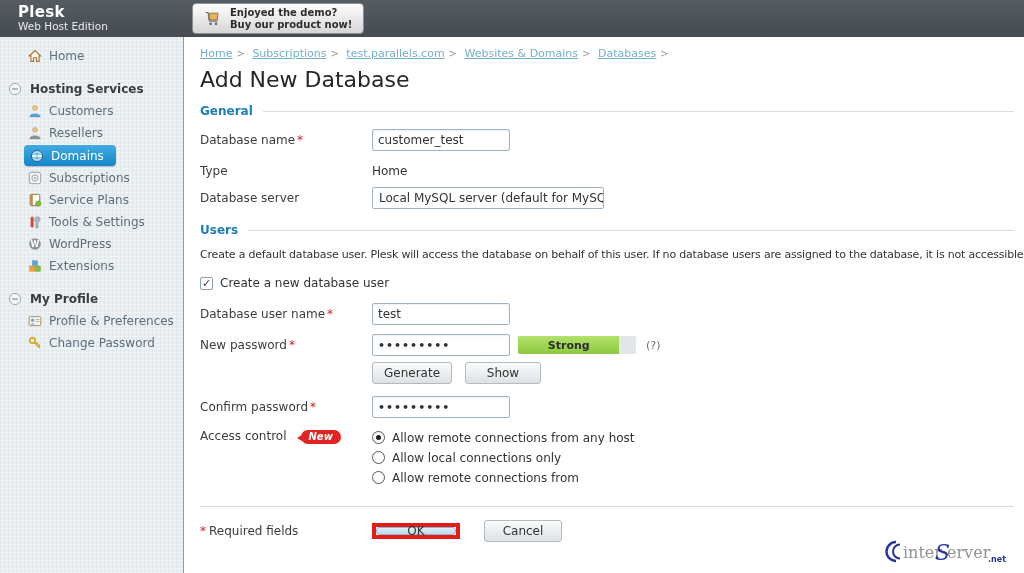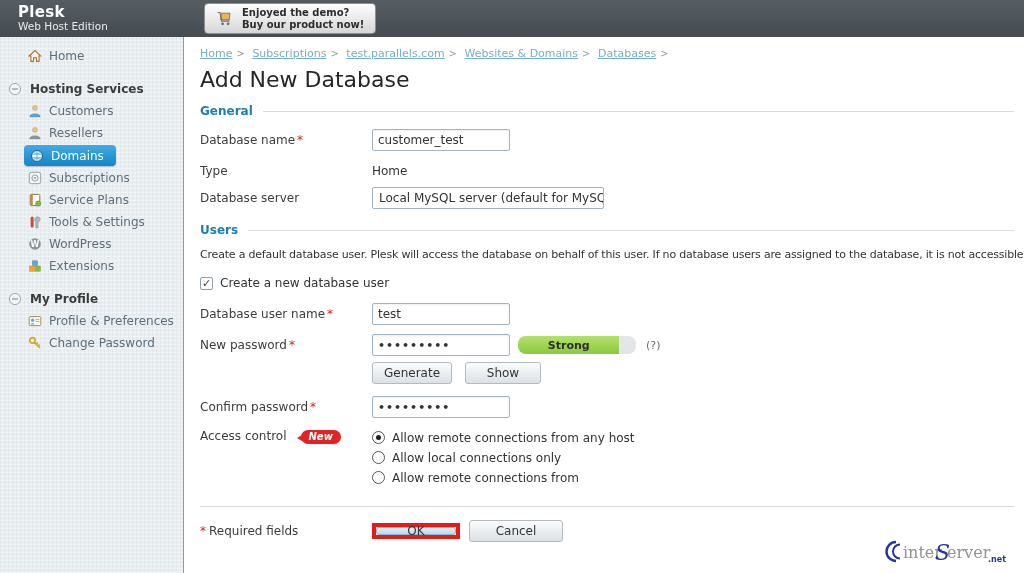--- a/index.html
+++ b/index.html
@@ -11,21 +11,21 @@
   
   .header {
     position:absolute; top:0; left:0; right:0; height:37px;
     background: linear-gradient(#565d62, #454b50);
     display:flex; align-items:center;
   }
   .brand { margin-left:18px; color:#fff; line-height:1.1; }
   .brand-title { font-size:15px; font-weight:bold; letter-spacing:.3px; }
   .brand-sub { font-size:10.5px; color:#e9ebed; }
   .demo-btn {
-    position:absolute; left:204px; top:3px; height:31px;
+    position:absolute; left:192px; top:3px; height:31px;
     background: linear-gradient(#fefefe, #d6d6d6);
     border:1px solid #8e8e8e; border-radius:4px;
     display:flex; align-items:center; gap:8px; padding:0 11px;
     box-shadow: inset 0 1px 0 rgba(255,255,255,.8); cursor:pointer;
   }
   .demo-text { font-size:10px; font-weight:bold; color:#2d2d2d; line-height:12px; }
   
   .sidebar {
     position:absolute; top:37px; left:0; width:184px; bottom:0;
     background-color:#e9eef1;
@@ -77,36 +77,36 @@
     display:flex; align-items:stretch; background:#fff; cursor:pointer; overflow:hidden;
   }
   .select-text { flex:1; font-size:12px; color:#333; padding:3px 6px 0; white-space:nowrap; }
   .desc { font-size:11px; letter-spacing:-0.2px; color:#333; margin:2px 0 0; white-space:nowrap; }
   .checkbox-row { display:flex; align-items:center; gap:7px; margin:15px 0 13px; font-size:12px; color:#333; }
   .checkbox {
     width:13px; height:13px; border:1px solid #8e9ea9; border-radius:2px; background:#fff;
     font-size:11px; line-height:11px; text-align:center; color:#3a3a3a; cursor:pointer;
   }
   .pwline { display:flex; align-items:center; }
-  .strength-bar { width:118px; height:18px; margin-left:8px; background:#e2e6e9; border-radius:8px; overflow:hidden; position:relative; }
+  .strength-bar { width:118px; height:18px; margin-left:8px; background:#e2e6e9; border-radius:2px; overflow:hidden; position:relative; }
   .strength-fill {
     position:absolute; left:0; top:0; bottom:0; width:86%;
     background:linear-gradient(#b3e16c,#8cc93f);
     display:flex; align-items:center; justify-content:center;
     font-size:11px; font-weight:bold; color:#2d2d2d;
   }
   .help { font-size:11px; color:#6f6f6f; margin-left:10px; }
   .btn {
     display:inline-block; border:1px solid #b3bbc1; border-radius:3px;
     background:linear-gradient(#fbfcfc,#dce1e5);
     font-size:12px; color:#333; padding:3px 0; text-align:center; cursor:pointer;
   }
   .btn-generate { width:80px; }
   .btn-show { width:76px; margin-left:13px; }
-  .btn-cancel { width:94px; margin-left:9px; }
+  .btn-cancel { width:78px; margin-left:24px; }
   .btn-ok { width:80px; background:linear-gradient(#ddeefa,#bcdaee); border-color:#8fb6ce; display:block; }
   .ok-annotation { border:4px solid #e41b17; display:inline-block; line-height:0; }
   .badge-new {
     display:inline-block; background:#e32321; color:#fff; font-size:10px; font-weight:bold;
     font-style:italic; border-radius:8px; padding:1px 8px 2px; margin-left:14px; position:relative;
   }
   .badge-new::before {
     content:""; position:absolute; left:-4px; top:5px;
     border-top:3px solid transparent; border-bottom:3px solid transparent; border-right:5px solid #e32321;
   }

